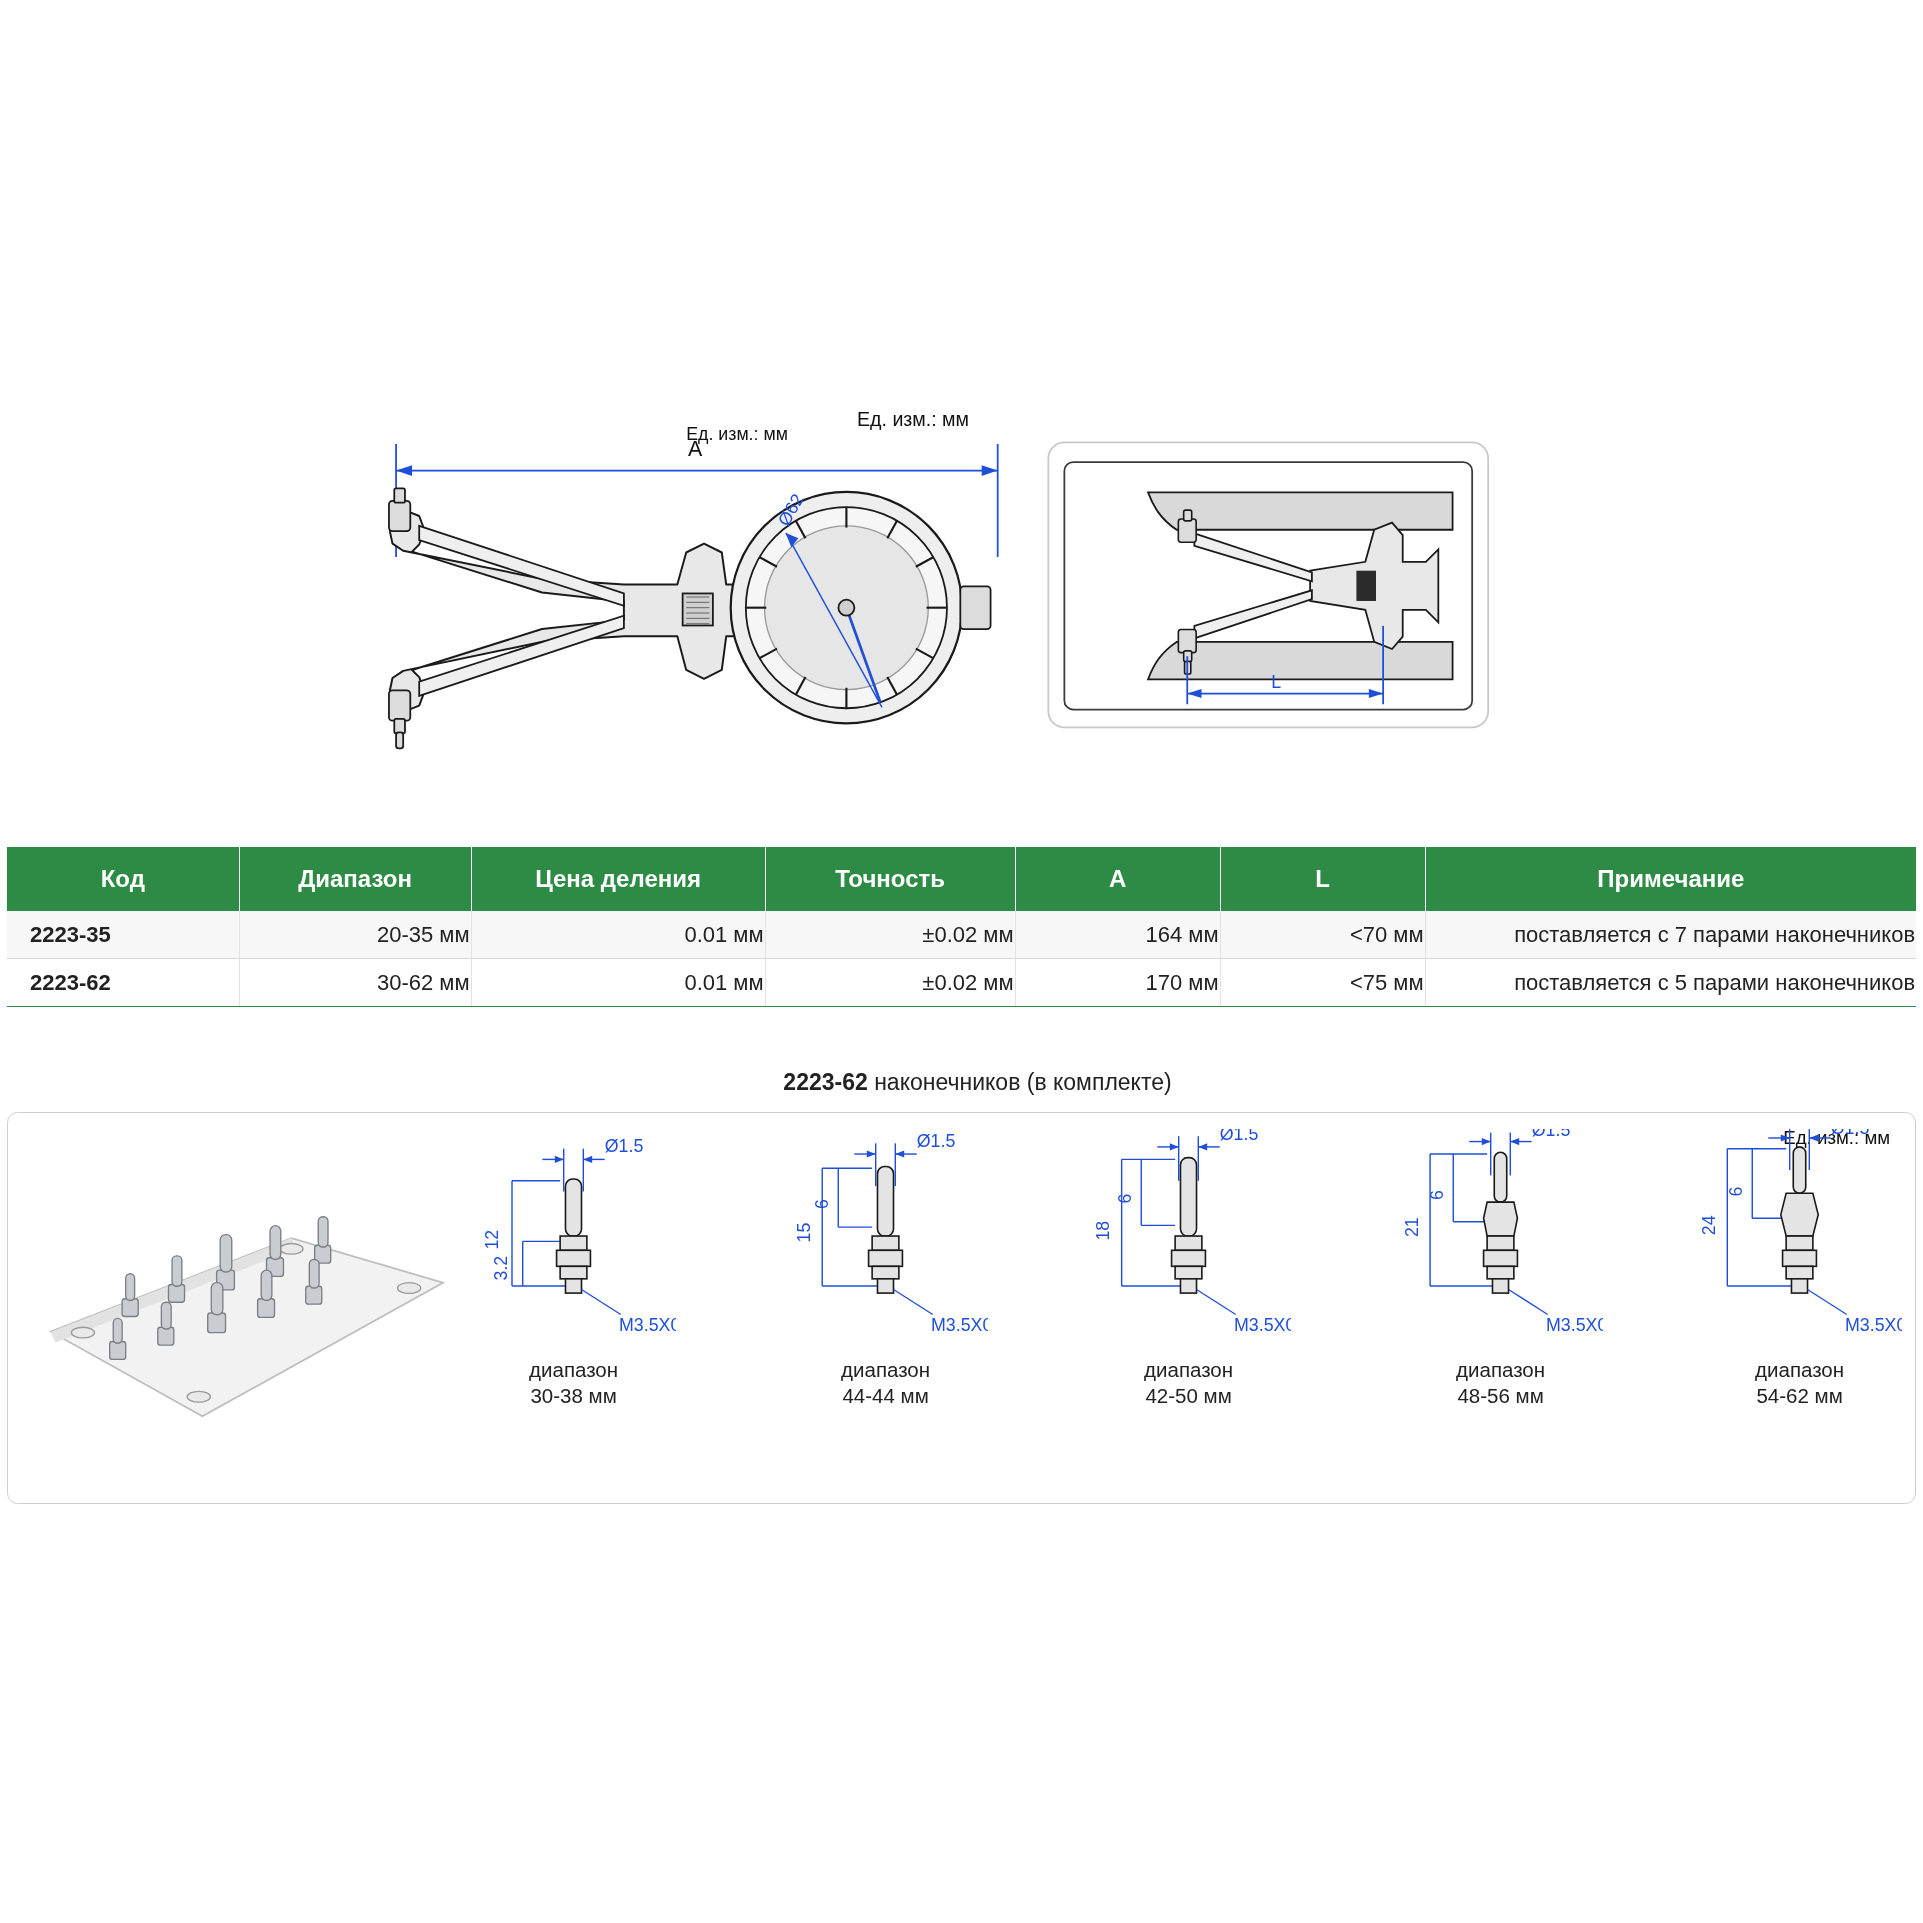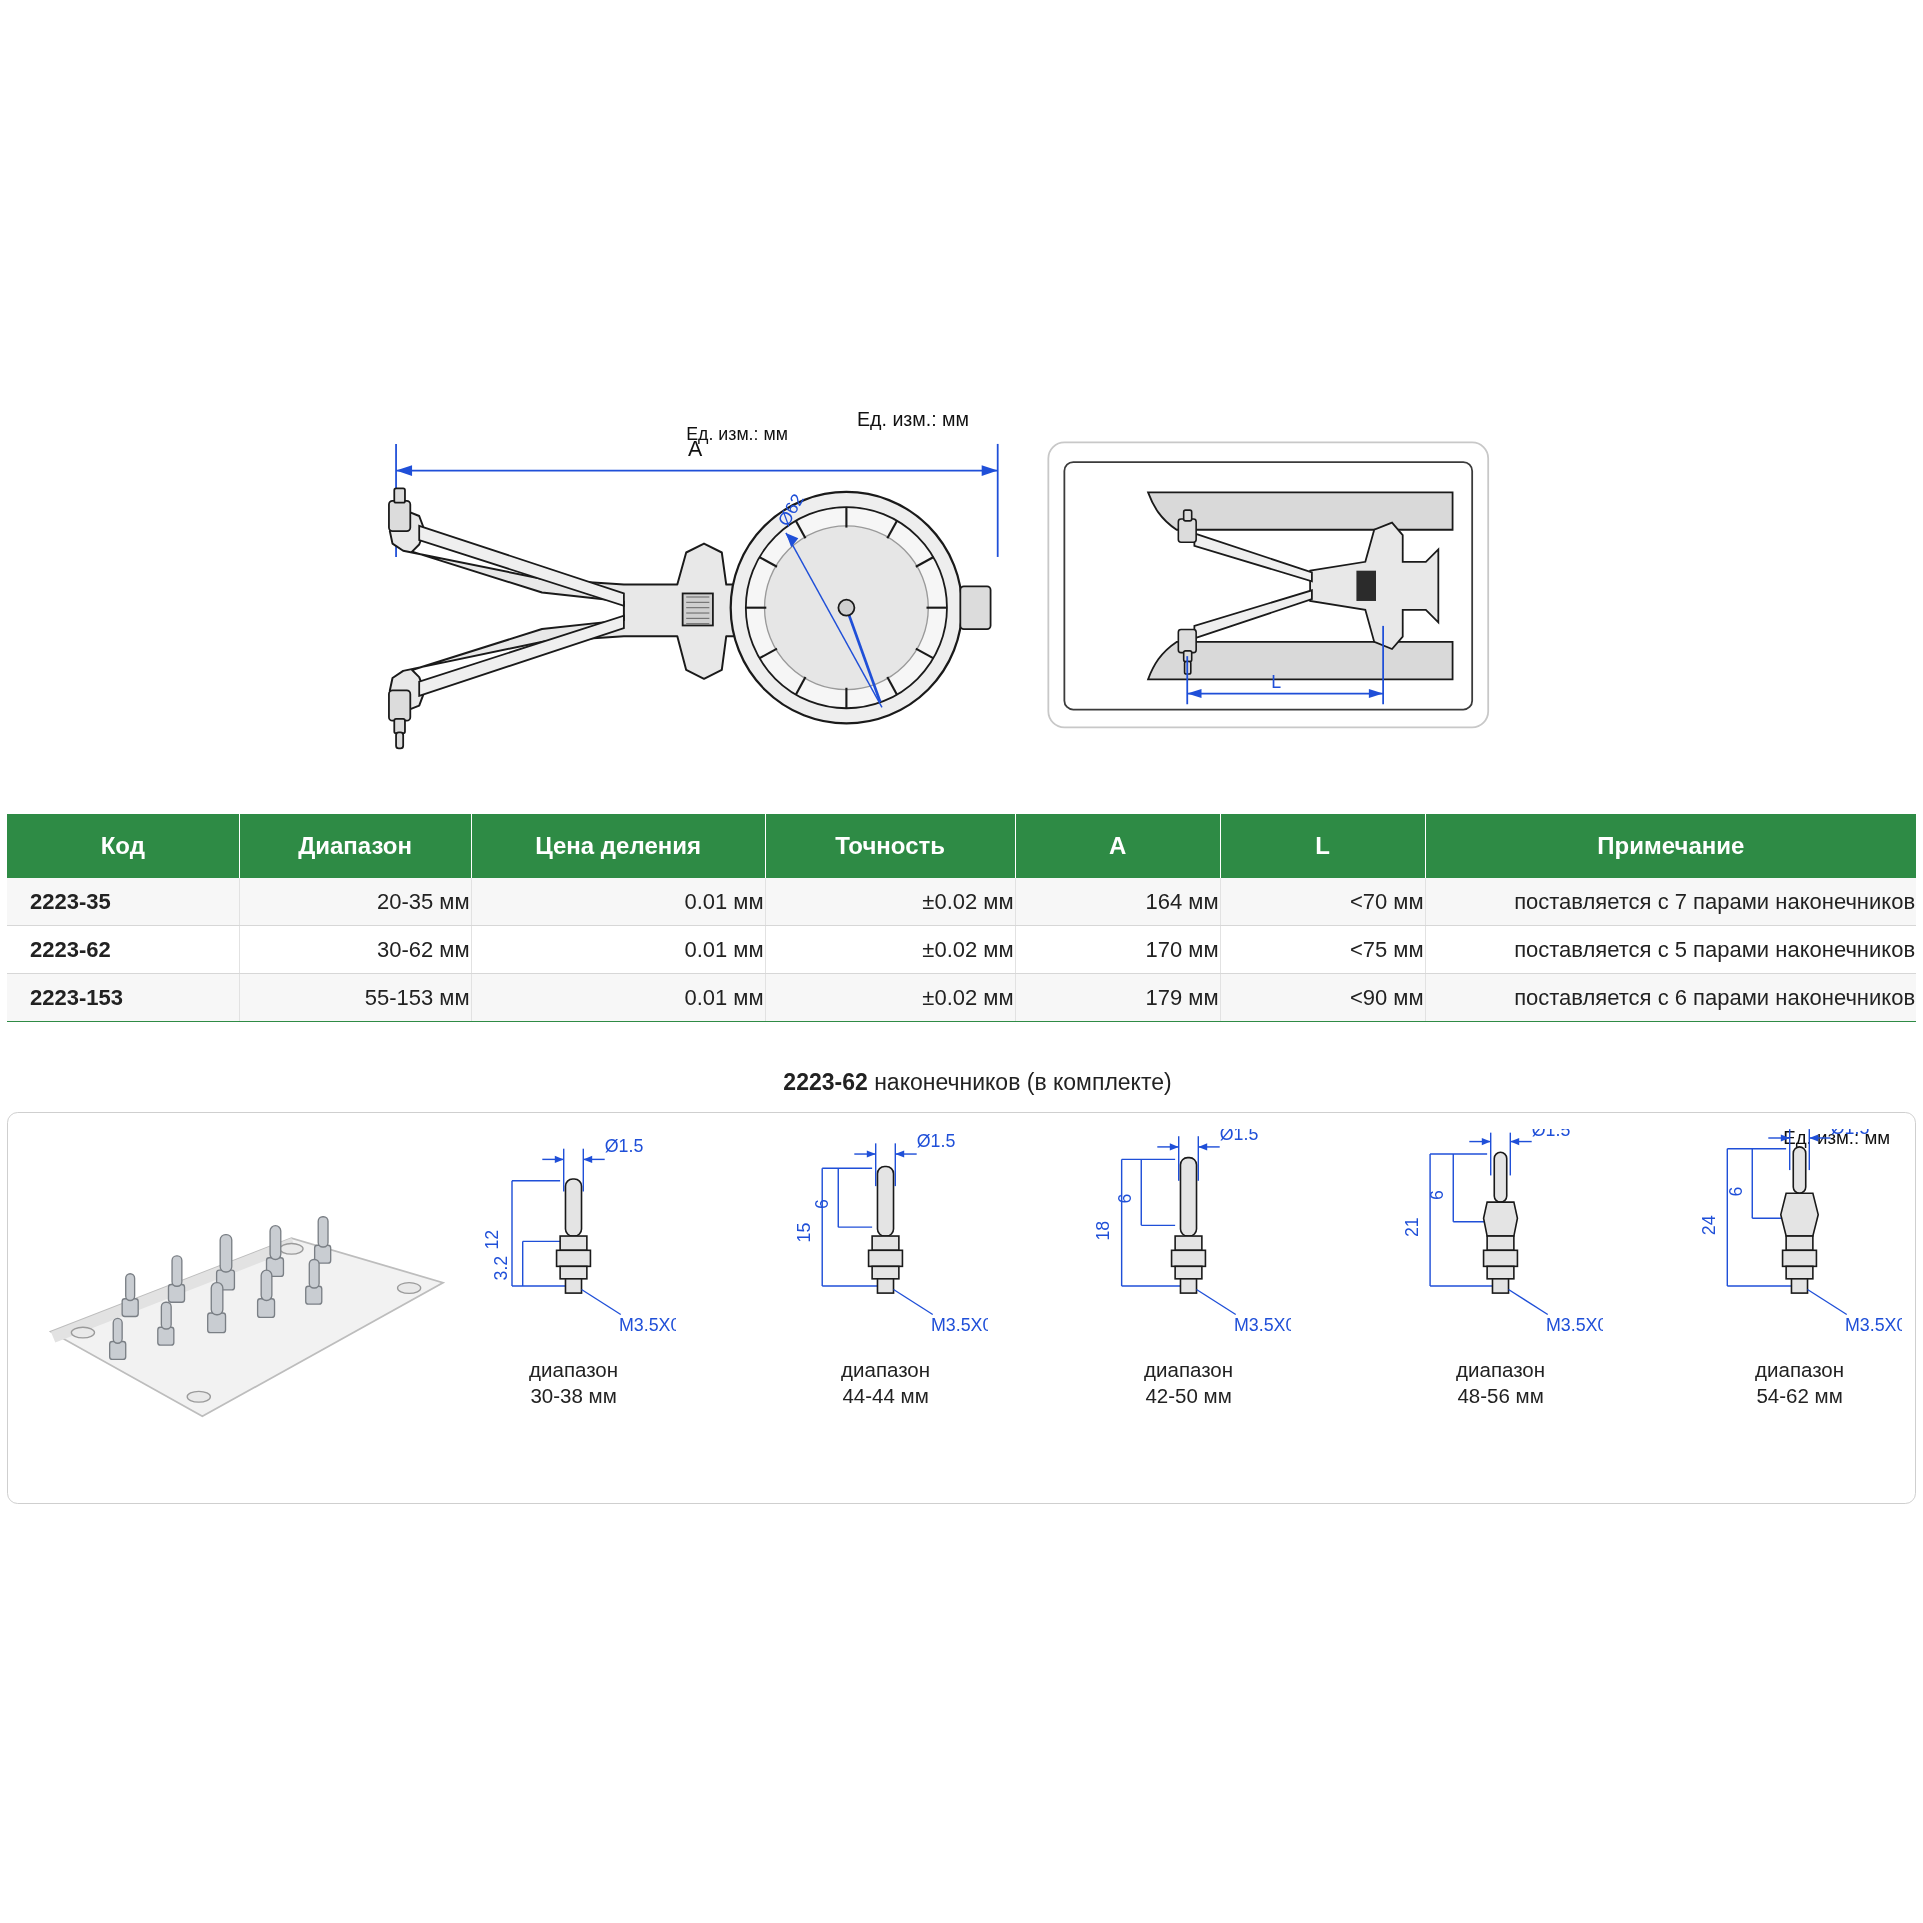--- a/index.html
+++ b/index.html
@@ -5,21 +5,21 @@
   html,body{margin:0;padding:0;background:#ffffff;}
   body{width:1923px;height:1923px;font-family:"Liberation Sans",sans-serif;color:#1a1a1a;overflow:hidden;}
   .page{position:relative;width:1923px;height:1923px;}
 
   
   .top-area{position:absolute;left:0;top:419px;width:1923px;height:428px;}
   .unit-label{position:absolute;font-size:19.6px;color:#111;}
   .svgwrap{position:absolute;left:0;top:0;}
 
   
-  .table-block{position:absolute;left:7.1px;top:814px;width:1909px;}
+  .table-block{position:absolute;left:7.1px;top:847px;width:1909px;}
   table{border-collapse:collapse;width:1909px;table-layout:fixed;}
   thead th{background:#2e8b45;color:#ffffff;font-size:24px;font-weight:bold;height:62px;
            border-right:0.9px solid #ffffff;text-align:center;vertical-align:middle;}
   thead th:last-child{border-right:none;text-align:center;}
   tbody td{height:45px;font-size:22px;text-align:right;vertical-align:middle;
            border-bottom:0.9px solid #d7d7d7;border-right:0.9px solid #e2e2e2;color:#222;}
   tbody tr:nth-child(odd) td{background:#f7f7f7;}
   tbody tr:nth-child(even) td{background:#ffffff;}
   tbody td:first-child{font-weight:bold;text-align:left;padding-left:23px;}
   tbody td:last-child{border-right:none;}
@@ -206,29 +206,20 @@
         </tr>
         <tr>
           <td>2223-62</td>
           <td>30-62 мм</td>
           <td>0.01 мм</td>
           <td>±0.02 мм</td>
           <td>170 мм</td>
           <td>&lt;75 мм</td>
           <td>поставляется с 5 парами наконечников</td>
         </tr>
-        <tr>
-          <td>2223-153</td>
-          <td>55-153 мм</td>
-          <td>0.01 мм</td>
-          <td>±0.02 мм</td>
-          <td>179 мм</td>
-          <td>&lt;90 мм</td>
-          <td>поставляется с 6 парами наконечников</td>
-        </tr>
       </tbody>
     </table>
   </div>
 
   <div class="caption">
     <b>2223-62</b><span> наконечников (в комплекте)</span>
   </div>
 
   <div class="acc-panel">
     <div class="acc-unit">Ед. изм.: мм</div>

